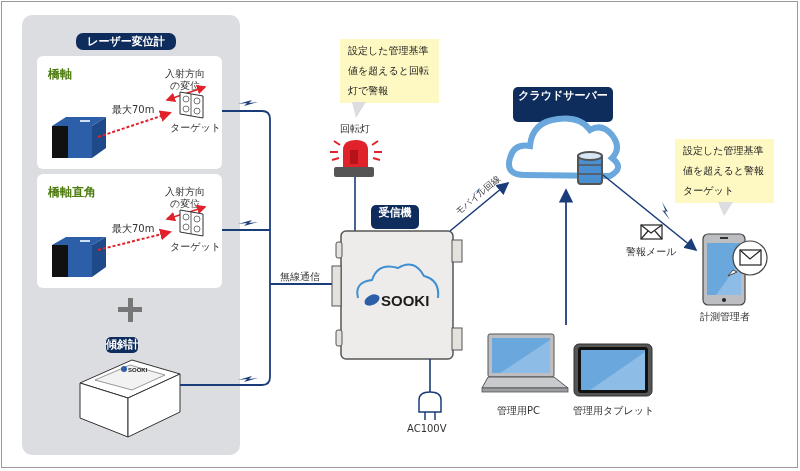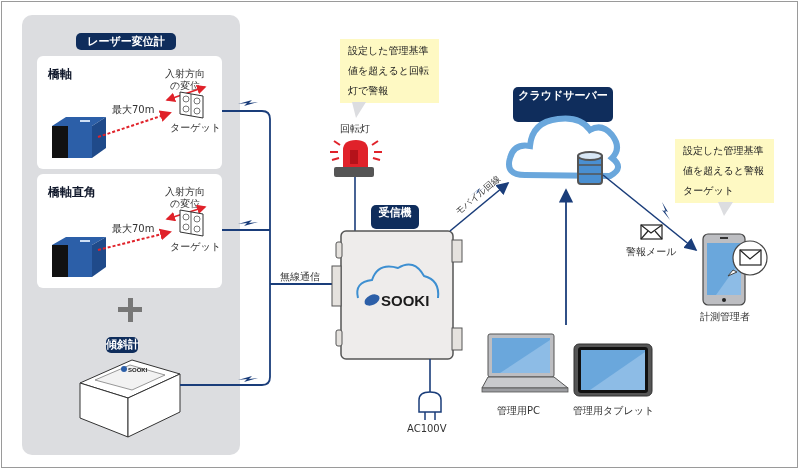--- a/index.html
+++ b/index.html
@@ -4,31 +4,31 @@
   <style>
     * { box-sizing: border-box; margin: 0; padding: 0; }
     html, body { width: 800px; height: 471px; background: #ffffff; overflow: hidden; }
     body { font-family: "DejaVu Sans", "Liberation Sans", sans-serif; color: #222; position: relative; }
     #frame { position: absolute; left: 1px; top: 1px; width: 797px; height: 467px; border: 1px solid #9a9a9a; background: #fff; }
     .abs { position: absolute; }
     .panel { position: absolute; left: 22px; top: 15px; width: 218px; height: 440px; background: #dcdde0; border-radius: 10px; }
     .card { position: absolute; left: 37px; width: 185px; background: #fff; border-radius: 6px; }
     .pill { position: absolute; background: #0f2d5c; color: #fff; font-weight: bold; border-radius: 5px; text-align: center; white-space: nowrap; }
     .lbl { position: absolute; font-size: 10px; color: #333; white-space: nowrap; }
-    .blue-lbl { position: absolute; font-size: 12px; color: #0f172a; font-weight: bold; white-space: nowrap; }
+    .blue-lbl { position: absolute; font-size: 12px; color: #4d7c0f; font-weight: bold; white-space: nowrap; }
     .bubble { position: absolute; background: #fef9c3; font-size: 10px; line-height: 20px; color: #222; padding: 2px 8px; white-space: nowrap; }
     svg { position: absolute; left: 0; top: 0; overflow: visible; }
   </style>
 </head>
 <body>
 
 <div id="frame"></div>
 
 <div class="panel"></div>
-<div class="pill" style="left:76px; top:33px; width:100px; height:17px; font-size:11px; line-height:17px;">レーザー変位計</div>
+<div class="pill" style="left:76px; top:33px; width:100px; height:17px; font-size:11px; line-height:17px;border-radius:7px;">レーザー変位計</div>
 
 <div class="card" style="top:56px; height:113px;"></div>
 <div class="blue-lbl" style="left:48px; top:66px;">橋軸</div>
 <div class="lbl" style="left:165px; top:67px;">入射方向</div>
 <div class="lbl" style="left:170px; top:79px;">の変位</div>
 <div class="lbl" style="left:112px; top:103px;">最大70m</div>
 <div class="lbl" style="left:170px; top:121px;">ターゲット</div>
 
 <div class="card" style="top:174px; height:114px;"></div>
 <div class="blue-lbl" style="left:48px; top:184px;">橋軸直角</div>

